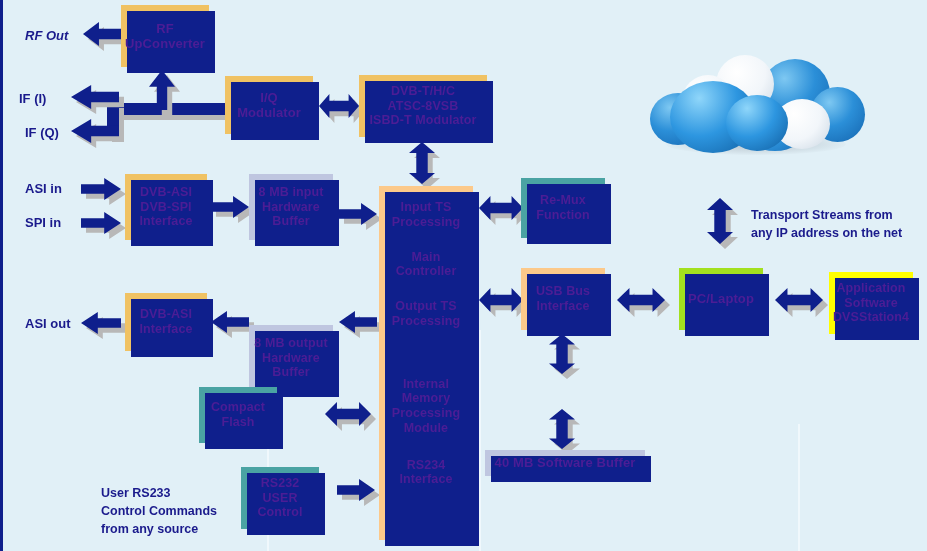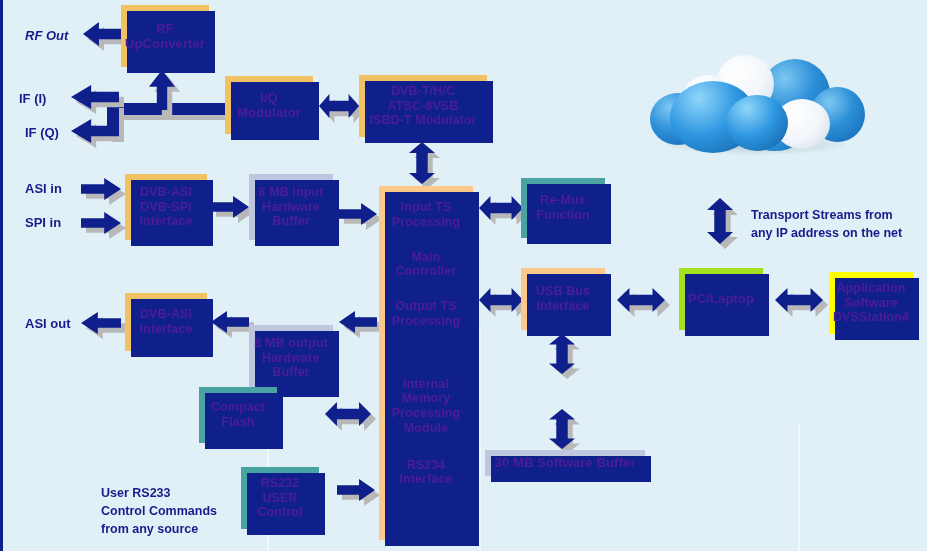--- a/index.html
+++ b/index.html
@@ -313,21 +313,21 @@
       <div class="fg"></div>
   </div>
 
 
   <div class="ar a-updown" style="left:546px;top:409px;width:26px;height:40px;">
     <div class="sh"></div>
       <div class="fg"></div>
   </div>
 
   <div class="box lav" style="left:482px;top:450px;width:160px;height:26px;font-size:13px;">
-    <span class="lbl">30 MB Software Buffer</span>
+    <span class="lbl">40 MB Software Buffer</span>
   </div>
 
   <div class="ar a-leftright" style="left:614px;top:288px;width:48px;height:24px;">
     <div class="sh"></div>
       <div class="fg"></div>
   </div>
 
   <div class="box green" style="left:676px;top:268px;width:84px;height:62px;font-size:13px;">
     <span class="lbl">PC/Laptop</span>
   </div>

